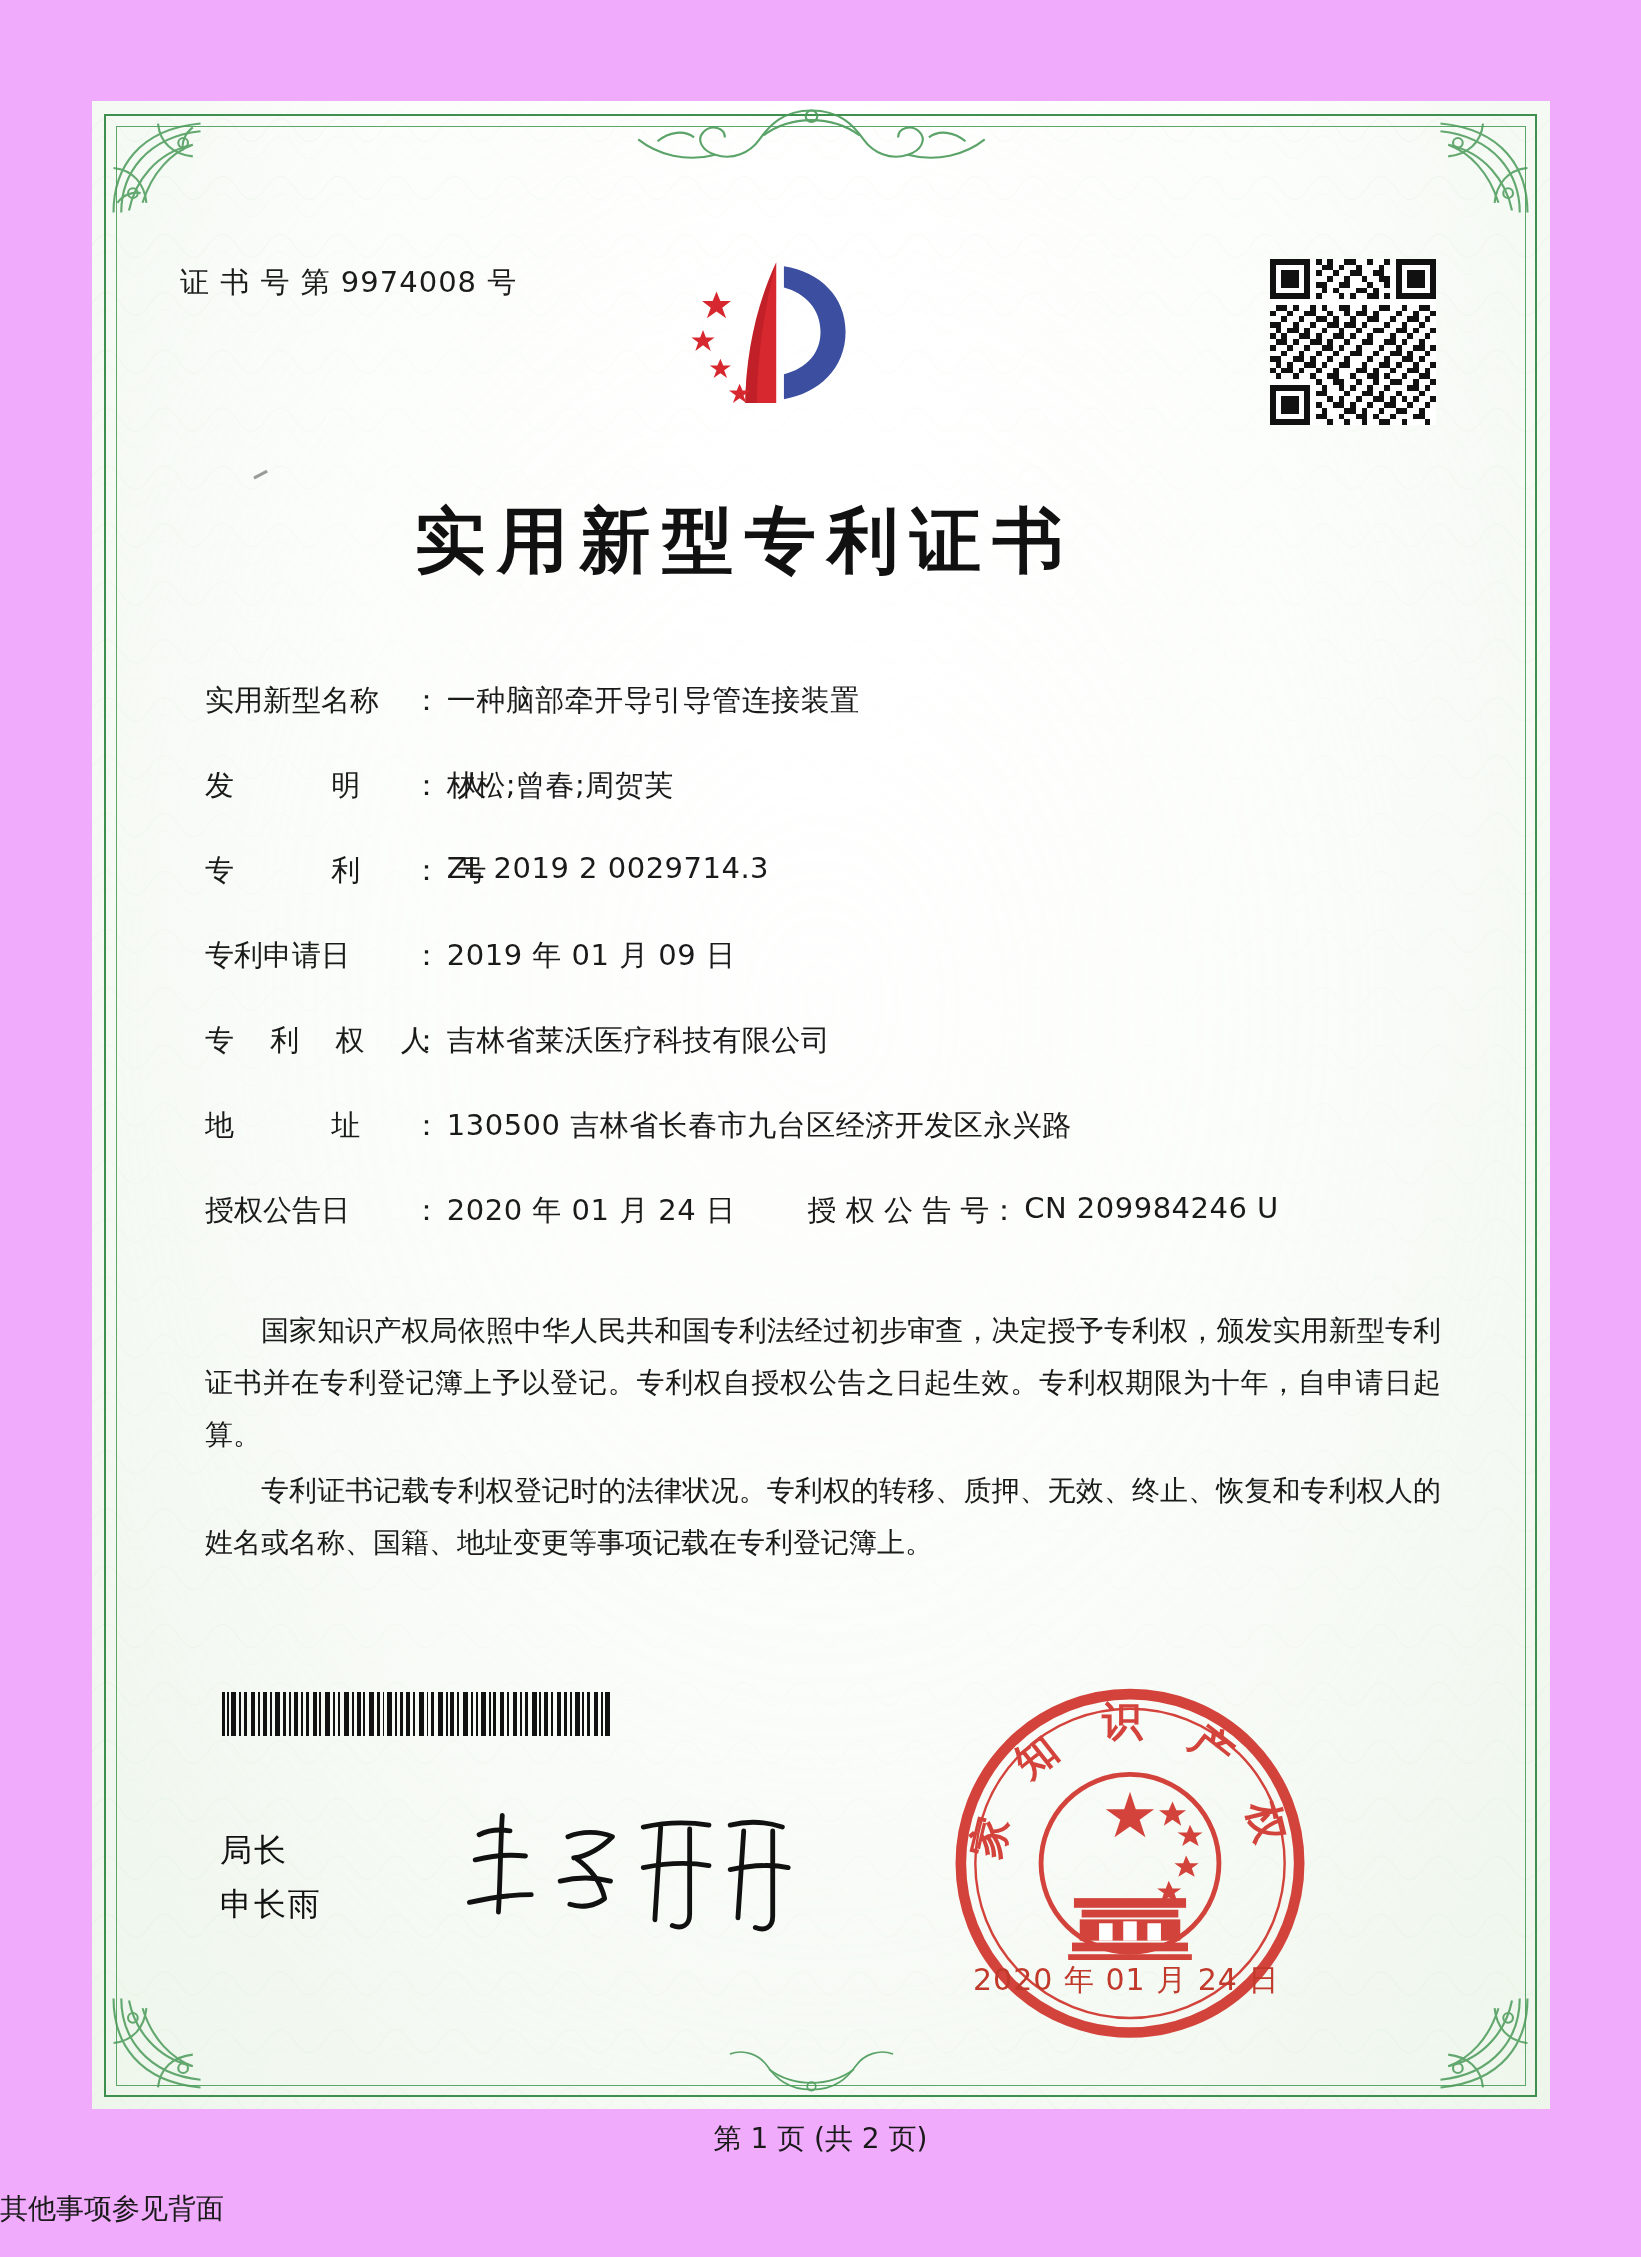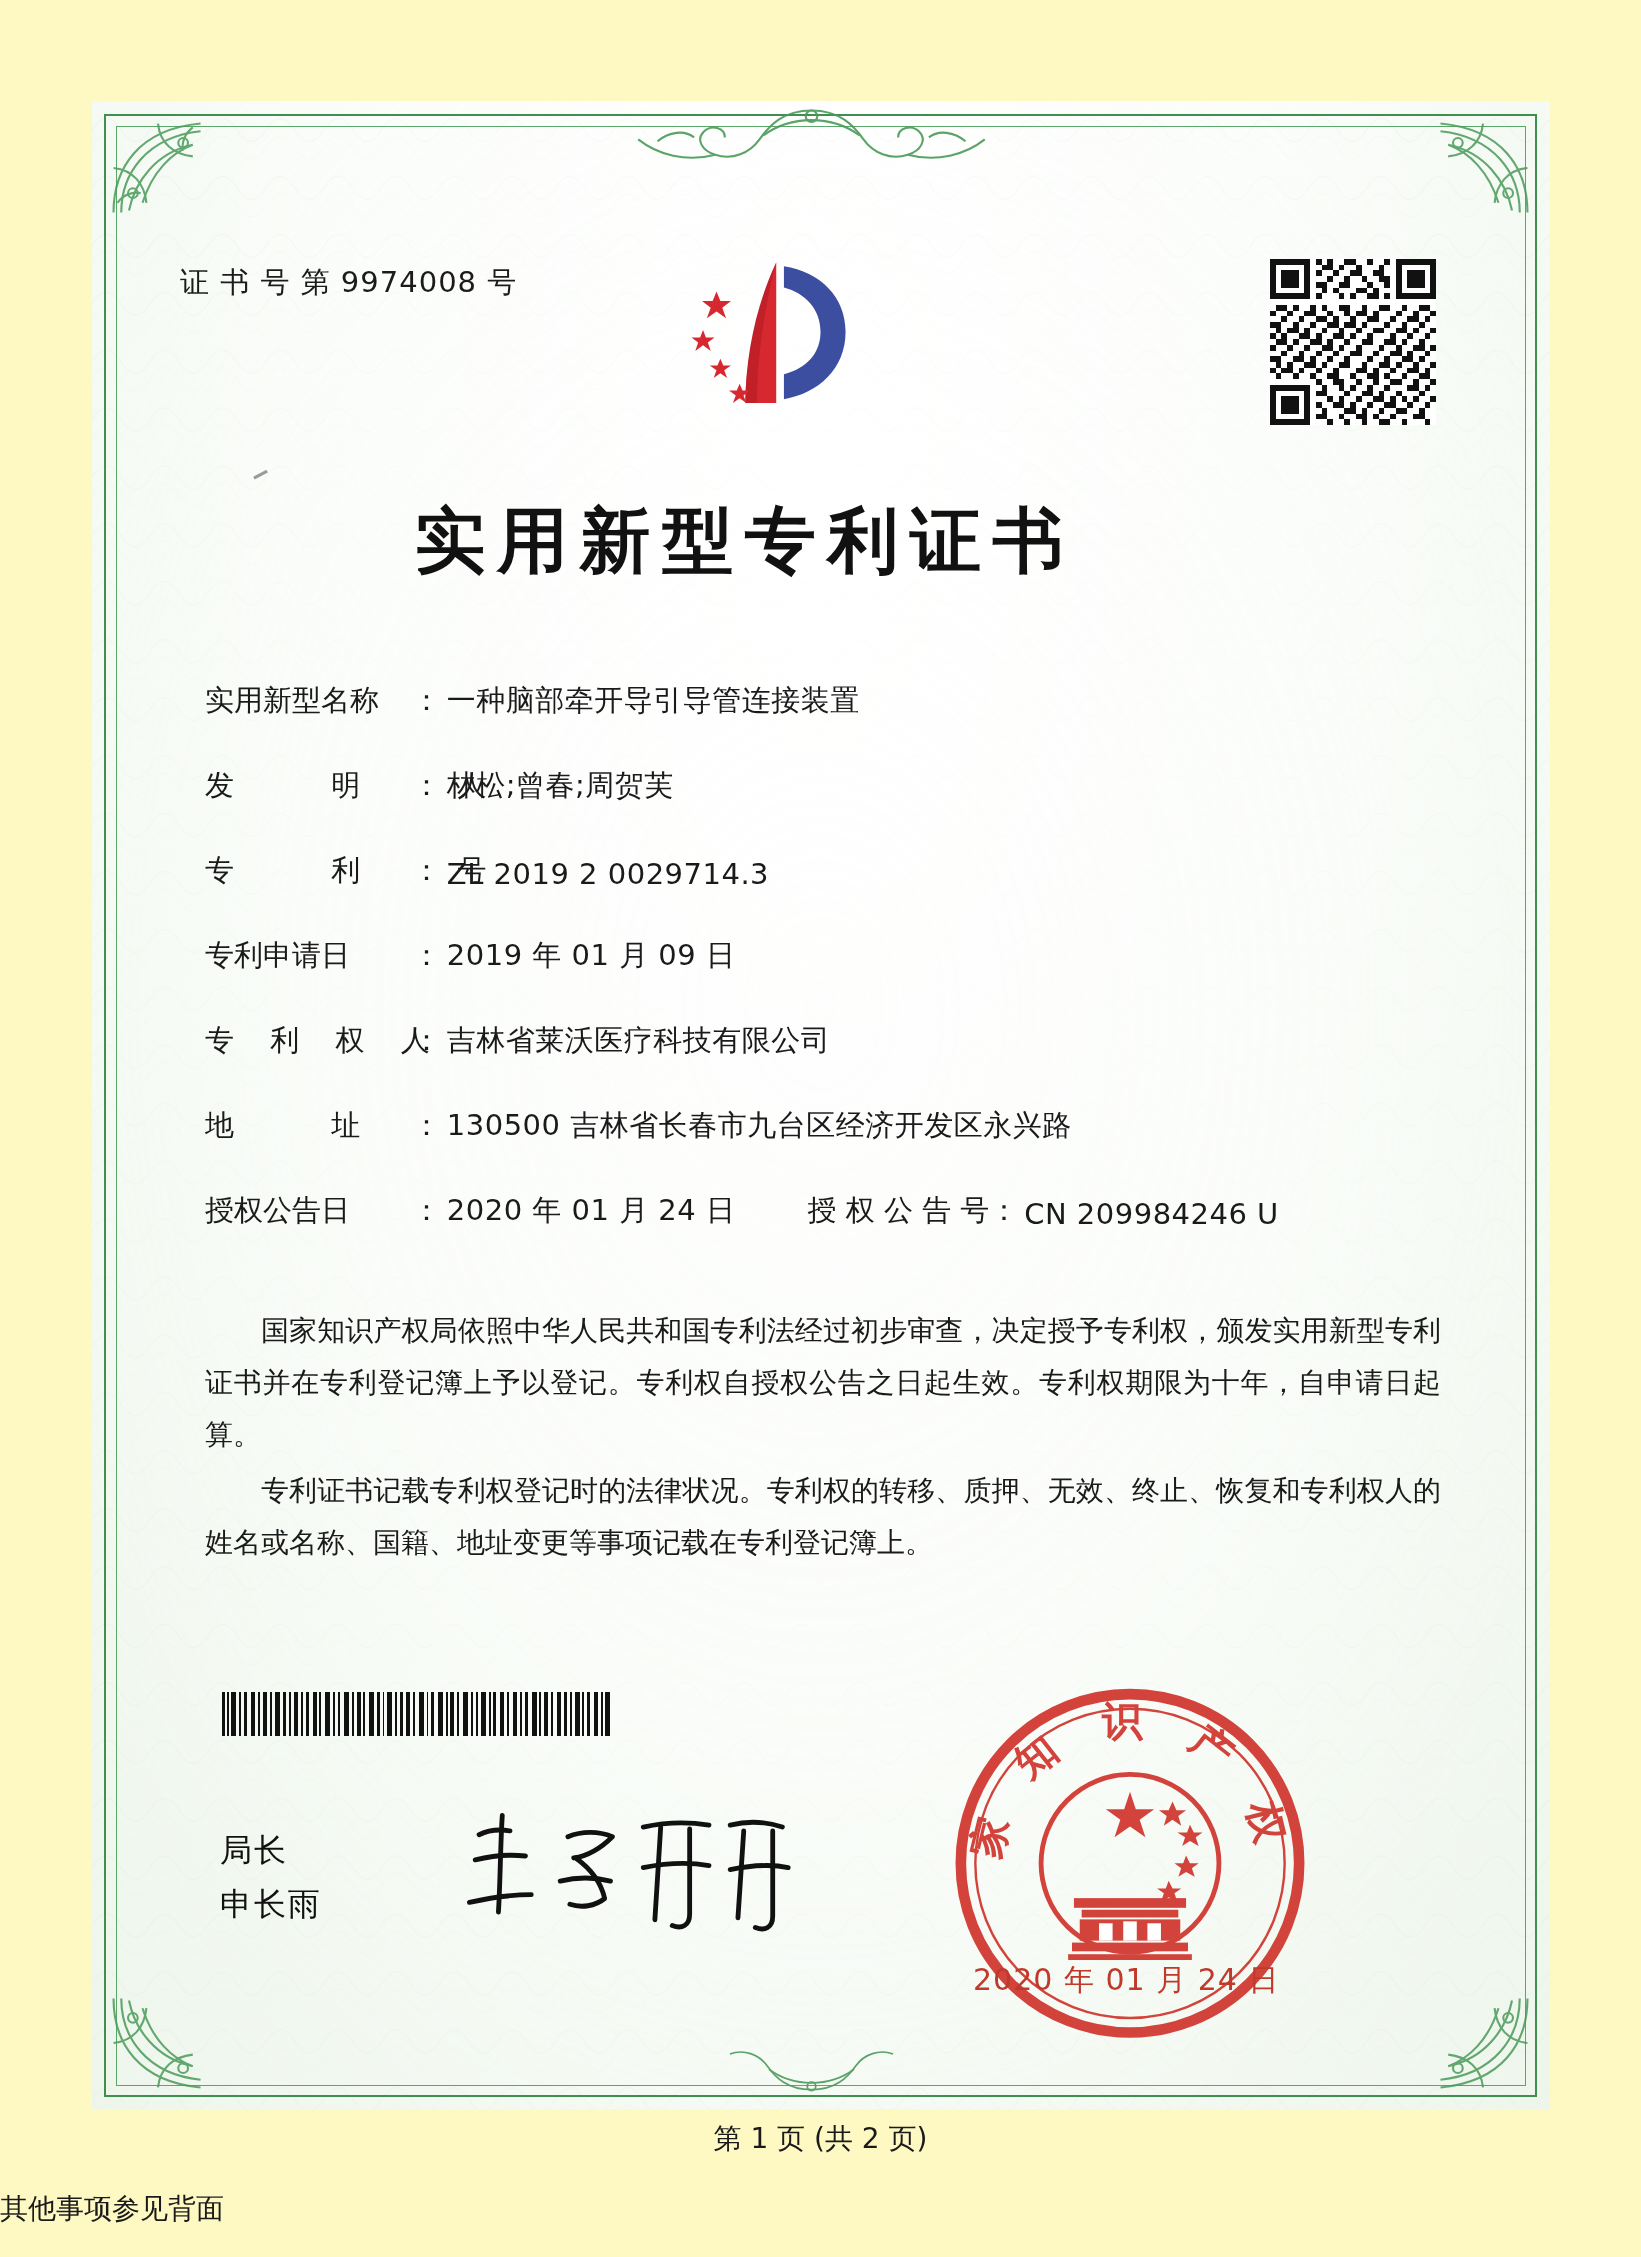--- a/index.html
+++ b/index.html
@@ -13,21 +13,21 @@
     font-family: "Liberation Serif", serif;
     position: relative;
     overflow: hidden;
   }
 
   .page {
     position: absolute;
     left: 0; top: 0;
     width: 1641px;
     height: 2257px;
-    background: #fef9c3;
+    background: #f0abfc;
   }
 
   
   .paper-tint {
     position: absolute;
     left: 92px; top: 101px;
     width: 1458px; height: 2008px;
     background:
       radial-gradient(ellipse at 50% 18%, #ffffff 0%, #fbfdfa 45%, #eef6ec 100%);
     pointer-events: none;
@@ -124,21 +124,21 @@
   
   .fields {
     position: absolute;
     left: 205px; top: 681px;
     width: 1246px;
     font-family: "DejaVu Sans", sans-serif;
     color: #1a1a1a;
   }
   .field-row {
     display: flex;
-    align-items: flex-end;
+    align-items: flex-start;
     margin-bottom: 45px;
     font-size: 29px;
     white-space: nowrap;
   }
   .field-label {
     width: 207px;
     flex: 0 0 207px;
     letter-spacing: 0px;
   }
   .field-label.sp2 { letter-spacing: 13.5px; }

